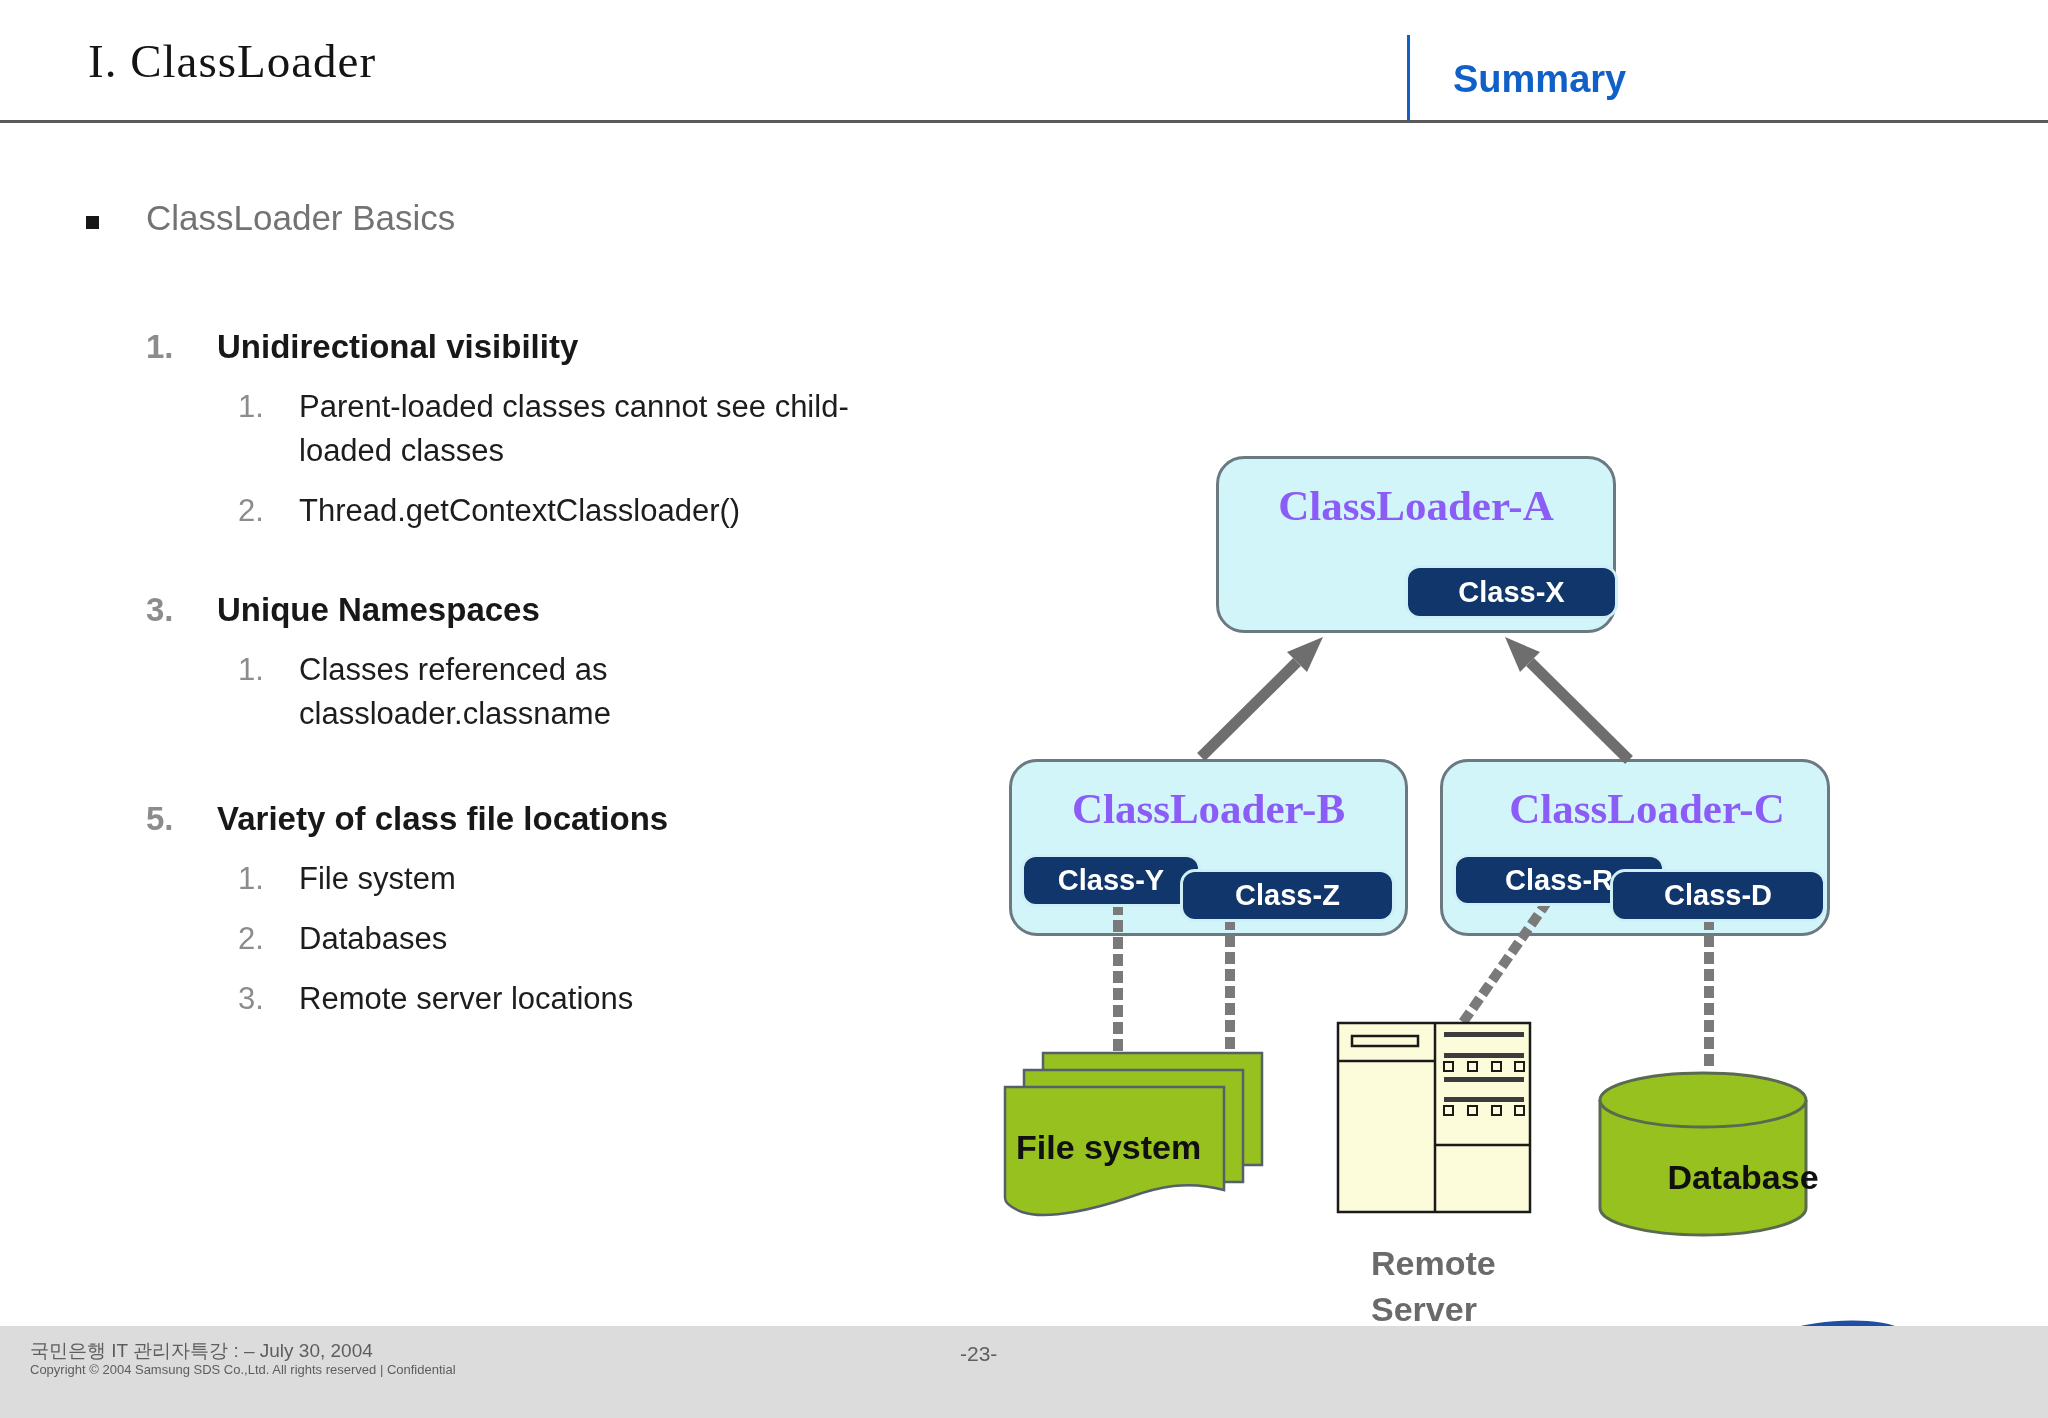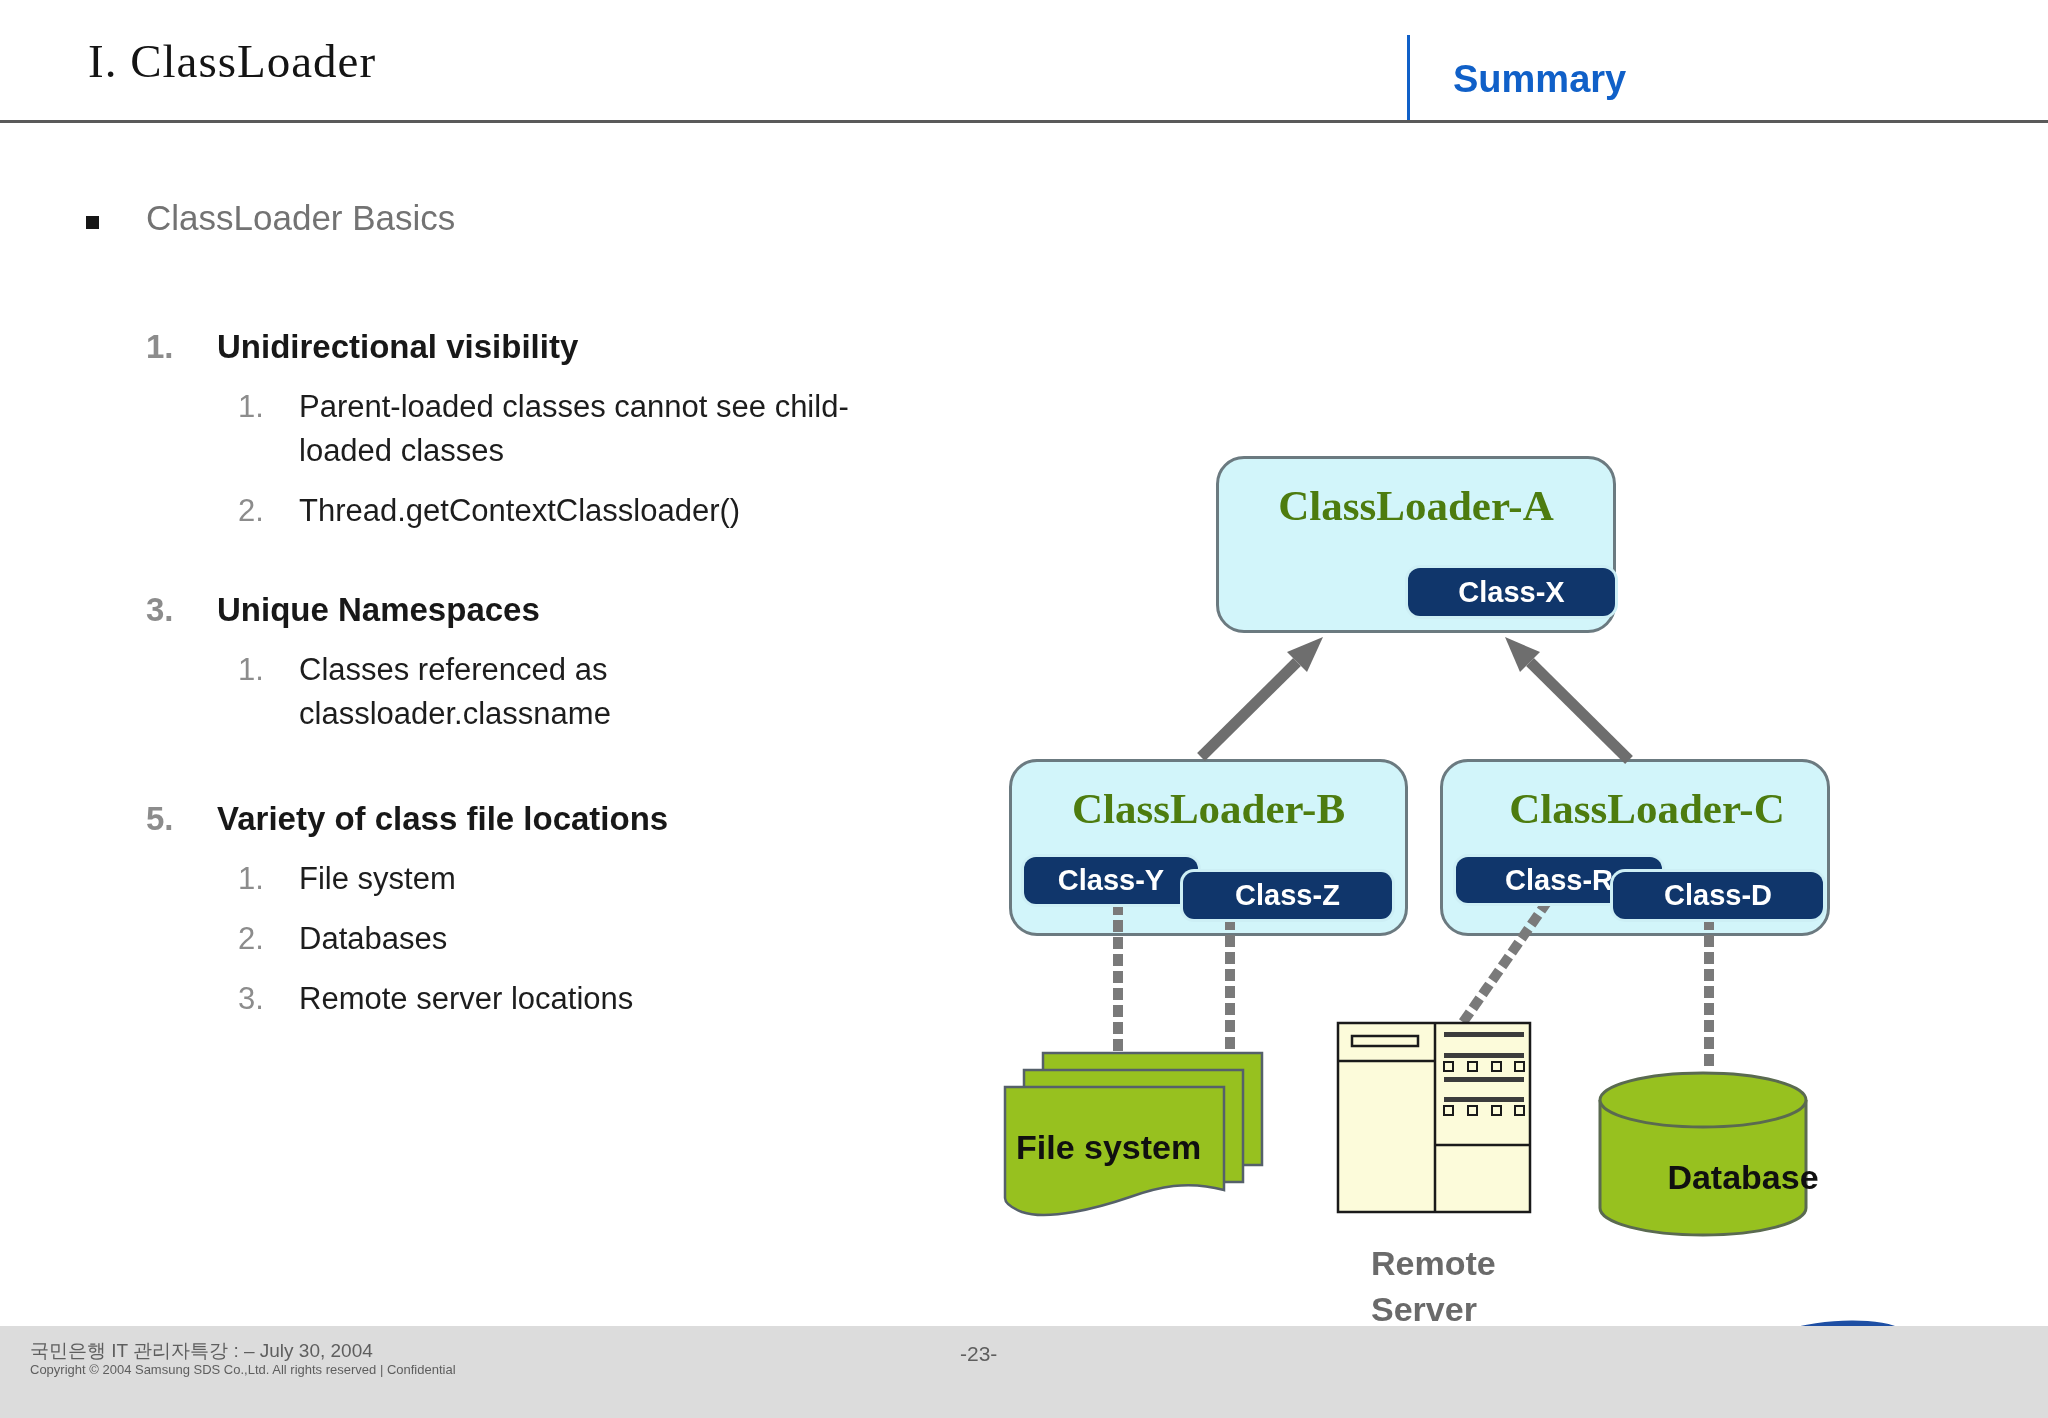--- a/index.html
+++ b/index.html
@@ -27,30 +27,30 @@
   .s-text{white-space:pre-line;}
   
   .cl-box{
     position:absolute;background:#d2f5fa;border:3px solid #6b7a80;border-radius:28px;box-sizing:border-box;
   }
   .box-a{left:1216px;top:456px;width:400px;height:177px;}
   .box-b{left:1009px;top:759px;width:399px;height:177px;}
   .box-c{left:1440px;top:759px;width:390px;height:177px;padding-left:24px;}
   .cl-title{
     text-align:center;margin-top:22px;
-    font-family:"Liberation Serif", serif;font-weight:bold;font-size:43px;color:#4d7c0f;
+    font-family:"Liberation Serif", serif;font-weight:bold;font-size:43px;color:#8b5cf6;
   }
   .pill{
     position:absolute;background:#10366b;border-radius:12px;
     color:#ffffff;font-weight:bold;font-size:29px;text-align:center;
     box-shadow:0 0 0 3px #cdeff5;
   }
   .pill-x{left:189px;top:109px;width:207px;height:48px;line-height:48px;text-align:center;}
   .pill-y{left:12px;top:95px;width:174px;height:47px;line-height:47px;z-index:1;}
-  .pill-z{left:171px;top:110px;width:209px;height:47px;line-height:47px;z-index:2;border-radius:11px;}
+  .pill-z{left:171px;top:110px;width:209px;height:47px;line-height:47px;z-index:2;}
   .pill-r{left:13px;top:95px;width:206px;height:46px;line-height:46px;z-index:1;}
   .pill-d{left:170px;top:110px;width:210px;height:47px;line-height:47px;z-index:2;}
   
   .overlay{position:absolute;left:0;top:0;width:2048px;height:1418px;pointer-events:none;}
   
   .fs-label{position:absolute;left:1016px;top:1128px;font-size:34px;font-weight:bold;color:#101010;}
   .db-label{position:absolute;left:1600px;top:1158px;width:206px;text-align:center;font-size:34px;font-weight:bold;color:#101010;padding-left:40px;}
   .rs-label{position:absolute;left:1371px;top:1240px;font-size:34px;font-weight:bold;color:#6a6a6a;line-height:46px;white-space:pre-line;}
   
   .footer-band{position:absolute;left:0;top:1326px;width:2048px;height:92px;background:#dcdcdc;}

